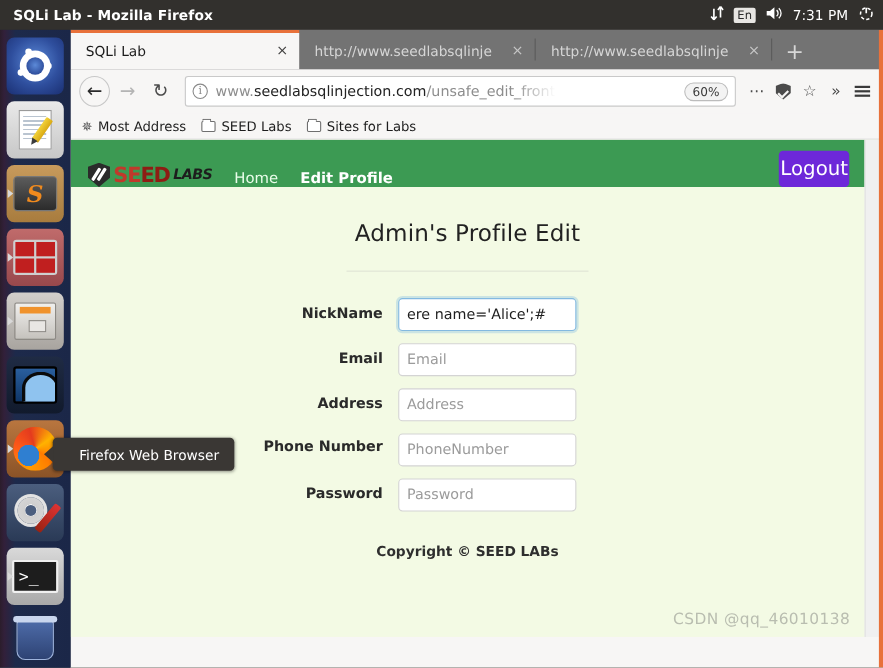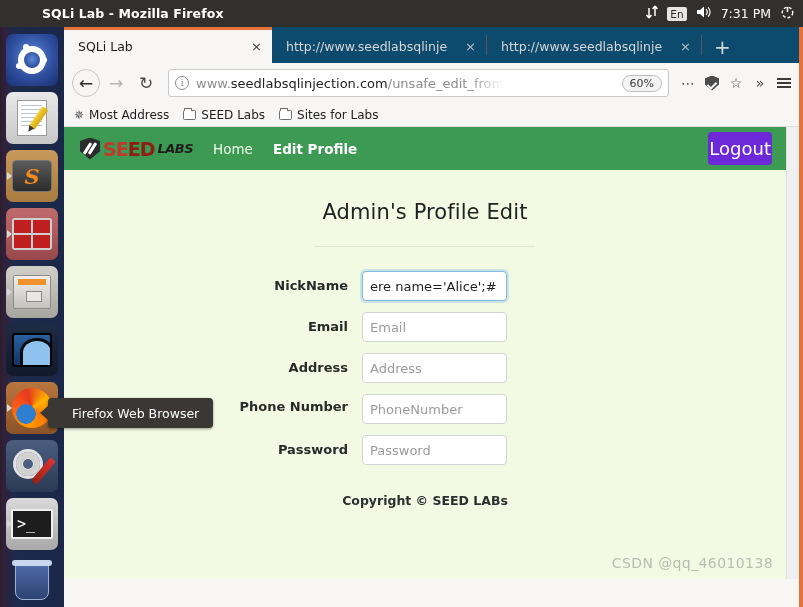--- a/index.html
+++ b/index.html
@@ -17,21 +17,20 @@
   #top-panel {
     position: absolute;
     top: 0; left: 0;
     width: 803px; height: 27px;
     background: #32302d;
     display: flex;
     align-items: center;
     color: #ffffff;
     font-size: 12.5px;
     z-index: 40;
-    padding-left: 30px;
   }
   #top-panel .win-title {
     margin-left: 12px;
     font-weight: bold;
     letter-spacing: 0.1px;
     white-space: nowrap;
   }
   #tray {
     margin-left: auto;
     display: flex;
@@ -164,21 +163,21 @@
     overflow: hidden;
   }
   #ff-window::after{
     content:""; position:absolute; right:0; top:0; bottom:0; width:4px;
     background:#e8713a;
   }
 
   
   #tabstrip {
     height: 36px;
-    background: #0c4a6e;
+    background: #737373;
     display: flex;
     align-items: flex-end;
     padding-left: 0;
     position: relative;
   }
   #tabstrip::before{
     content:""; position:absolute; left:0; top:0; height:3px; width:208px; background:#e8713a;
   }
   .tab {
     height: 33px;
@@ -294,21 +293,21 @@
   }
   #scrollbar-track{
     position:absolute; right:4px; top:0; bottom:0; width:13px; background:#f0f0f0;
     border-left:1px solid #e0e0e0;
   }
 
   
   #site-nav {
     height: 43px;
     background: #3c9a53;
-    display:flex; align-items:center;
+    display:flex; align-items:flex-end;
     padding: 0 14px 0 16px;
     margin-right: 17px;
   }
   #logo { display:flex; align-items:center; gap:3px; }
   .shield-logo{
     width:20px;height:22px;background:#2b2b2b;
     clip-path: polygon(50% 0%, 100% 16%, 100% 62%, 50% 100%, 0% 62%, 0% 16%);
     position:relative;
   }
   .shield-logo i{position:absolute;background:#fff;width:3px;height:13px;transform:rotate(32deg);
@@ -347,21 +346,21 @@
   }
   .form-row{
     display:flex; align-items:flex-start; margin-bottom: 11px;
   }
   .form-row .lbl{
     width: 132px; text-align:right; padding-right: 14px;
     font-size: 13px; color:#2a2a2a; font-weight:bold; line-height:30px;
   }
   .form-row.two-line .lbl{ line-height:16px; padding-top: 5px; }
   .form-row input{
-    width: 145px; height: 30px;
+    width: 162px; height: 30px;
     border:1px solid #d4d4d4; border-radius:4px;
     background:#fff; padding: 0 7px;
     font-size: 13px; color:#4a4a4a;
     font-family:"DejaVu Sans","Liberation Sans",sans-serif;
     outline:none;
   }
   .form-row input::placeholder{ color:#9b9b9b; }
   .form-row input.focused{
     border:1px solid #83b9e0;
     box-shadow: 0 0 0 2px rgba(130,185,225,.35);

